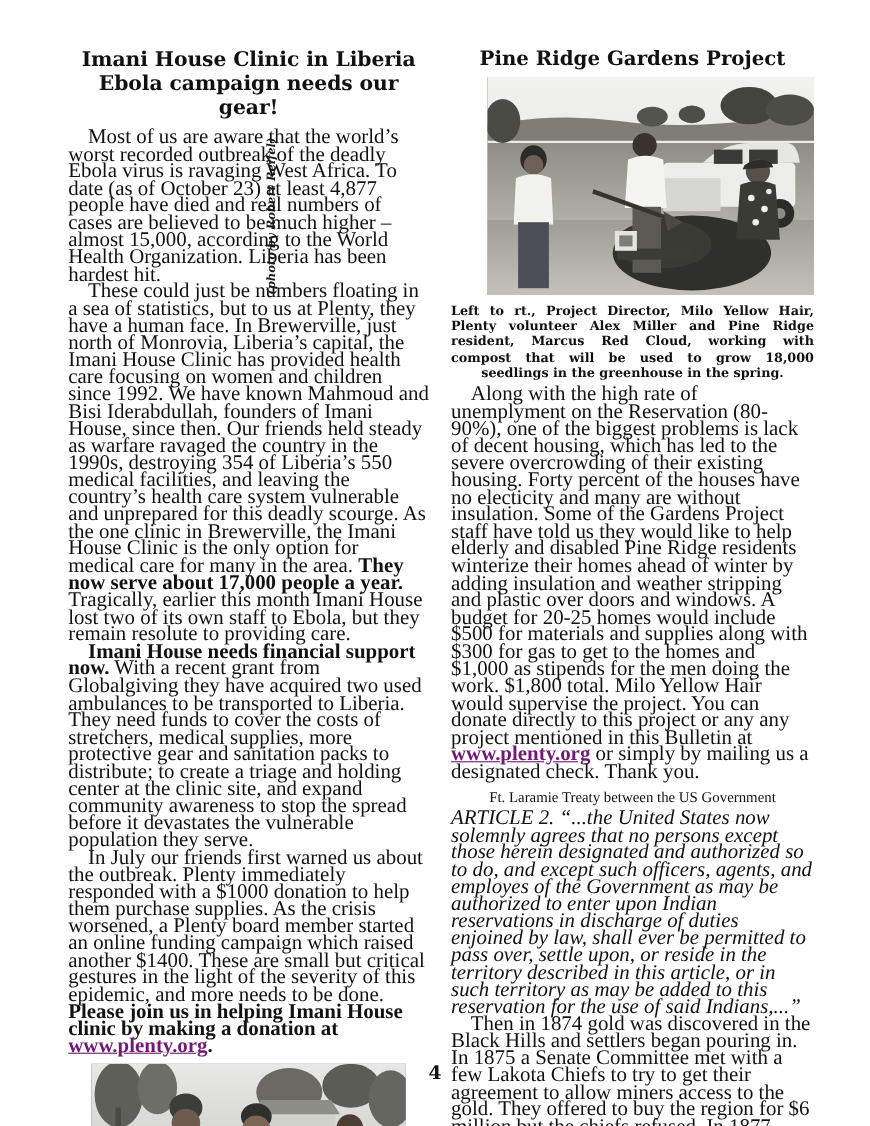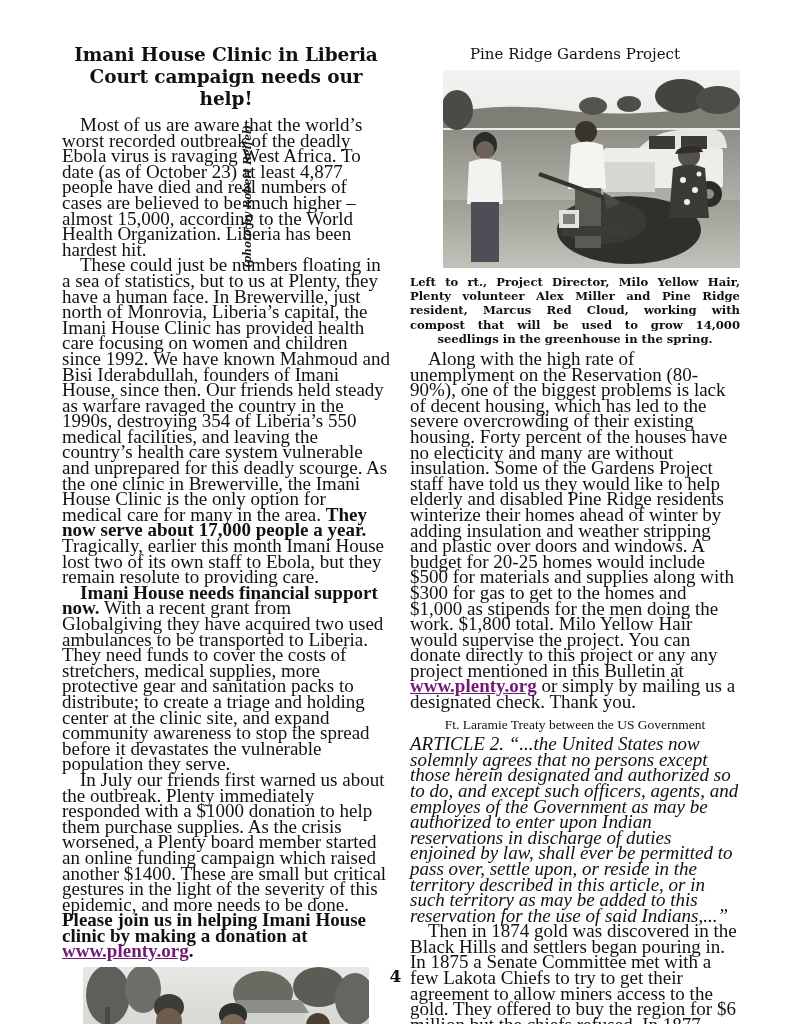--- a/index.html
+++ b/index.html
@@ -40,23 +40,23 @@
     line-height: 22px;
     font-weight: bold;
     text-align: center;
     margin: 0 0 7px 0;
     letter-spacing: -0.1px;
   }
   h1.headline .l2 { display: block; }
 
   h2.section-head {
     font-family: "DejaVu Serif", "Liberation Serif", serif;
-    font-size: 15px;
+    font-size: 18px;
     line-height: 20px;
-    font-weight: normal;
+    font-weight: bold;
     text-align: center;
     margin: 0 0 6px 0;
   }
 
   h3.subhead {
     font-family: "Liberation Serif", serif;
     font-size: 13.5px;
     line-height: 16.5px;
     font-weight: normal;
     text-align: center;
@@ -136,21 +136,21 @@
 </style>
 </head>
 <body>
 
 <div class="page">
 
   <div class="col col-left">
 
     <h1 class="headline">
       <span>Imani House Clinic in Liberia</span>
-      <span class="l2">Court campaign needs our help!</span>
+      <span class="l2">Ebola campaign needs our gear!</span>
     </h1>
 
     <p class="body">Most of us are aware that the world’s worst recorded outbreak of the deadly Ebola virus is ravaging West Africa. To date (as of October 23) at least 4,877 people have died and real numbers of cases are believed to be much higher – almost 15,000, according to the World Health Organization. Liberia has been hardest hit.</p>
 
     <p class="body"><span>These could just be numbers floating in a sea of statistics, but to us at Plenty, they have a human face. In Brewerville, just north of Monrovia, Liberia’s capital, the Imani House Clinic has provided health care focusing on women and children since 1992. We have known Mahmoud and Bisi Iderabdullah, founders of Imani House, since then. Our friends held steady as warfare ravaged the country in the 1990s, destroying 354 of Liberia’s 550 medical facilities, and leaving the country’s health care system vulnerable and unprepared for this deadly scourge. As the one clinic in Brewerville, the Imani House Clinic is the only option for medical care for many in the area. </span><b>They now serve about 17,000 people a year.</b><span> Tragically, earlier this month Imani House lost two of its own staff to Ebola, but they remain resolute to providing care.</span></p>
 
     <p class="body"><b>Imani House needs financial support now.</b><span> With a recent grant from Globalgiving they have acquired two used ambulances to be transported to Liberia. They need funds to cover the costs of stretchers, medical supplies, more protective gear and sanitation packs to distribute; to create a triage and holding center at the clinic site, and expand community awareness to stop the spread before it devastates the vulnerable population they serve.</span></p>
 
     <p class="body"><span>In July our friends first warned us about the outbreak. Plenty immediately responded with a $1000 donation to help them purchase supplies. As the crisis worsened, a Plenty board member started an online funding campaign which raised another $1400. These are small but critical gestures in the light of the severity of this epidemic, and more needs to be done. </span><b>Please join us in helping Imani House clinic by making a donation at </b><a class="link" href="#">www.plenty.org</a><b>.</b></p>
 
@@ -276,21 +276,21 @@
           <circle cx="256" cy="104" r="2.5" fill="#efefec"></circle>
 
           <rect x="118" y="156" width="68" height="10" fill="#3c3c37"></rect>
           <rect x="116" y="140" width="20" height="18" fill="#e3e3df"></rect>
           <rect x="120" y="144" width="12" height="10" fill="#7e7e78"></rect>
         </svg>
       </div>
       <div class="photo-credit" style="left:29px; top:0; height:198px;">(photo by Robert Reifel)</div>
     </div>
 
-    <div class="caption justified">Left to rt., Project Director, Milo Yellow Hair, Plenty volunteer Alex Miller and Pine Ridge resident, Marcus Red Cloud, working with compost that will be used to grow 14,000 seedlings in the greenhouse in the spring.</div>
+    <div class="caption justified">Left to rt., Project Director, Milo Yellow Hair, Plenty volunteer Alex Miller and Pine Ridge resident, Marcus Red Cloud, working with compost that will be used to grow 18,000 seedlings in the greenhouse in the spring.</div>
 
     <p class="body" style="margin-top:5px;"><span>Along with the high rate of unemplyment on the Reservation (80-90%), one of the biggest problems is lack of decent housing, which has led to the severe overcrowding of their existing housing. Forty percent of the houses have no electicity and many are without insulation. Some of the Gardens Project staff have told us they would like to help elderly and disabled Pine Ridge residents winterize their homes ahead of winter by adding insulation and weather stripping and plastic over doors and windows. A budget for 20-25 homes would include $500 for materials and supplies along with $300 for gas to get to the homes and $1,000 as stipends for the men doing the work. $1,800 total. Milo Yellow Hair would supervise the project. You can donate directly to this project or any any project mentioned in this Bulletin at </span><a class="link plain" href="#">www.plenty.org</a><span> or simply by mailing us a designated check. Thank you.</span></p>
 
     <h3 class="subhead">
       <span>Ft. Laramie Treaty between the US Government</span>
     </h3>
 
     <p class="body italic noindent">ARTICLE 2. “...the United States now solemnly agrees that no persons except those herein designated and authorized so to do, and except such officers, agents, and employes of the Government as may be authorized to enter upon Indian reservations in discharge of duties enjoined by law, shall ever be permitted to pass over, settle upon, or reside in the territory described in this article, or in such territory as may be added to this reservation for the use of said Indians,...”</p>
 
     <p class="body">Then in 1874 gold was discovered in the Black Hills and settlers began pouring in. In 1875 a Senate Committee met with a few Lakota Chiefs to try to get their agreement to allow miners access to the gold.  They offered to buy the region for $6 million but the chiefs refused. In 1877 Congress voted to repeal the Ft. Laramie Treaty and take back the Black Hills along with 40 million acres of the lands that had been given to the Lakota People. In 1980 the US Supreme Court ruled that the Black Hills were taken illegally and the Lakota were owed $106 million with interest (now grown to nearly $800 million). The Lakota refused saying “the Black Hills are not for sale.”</p>

